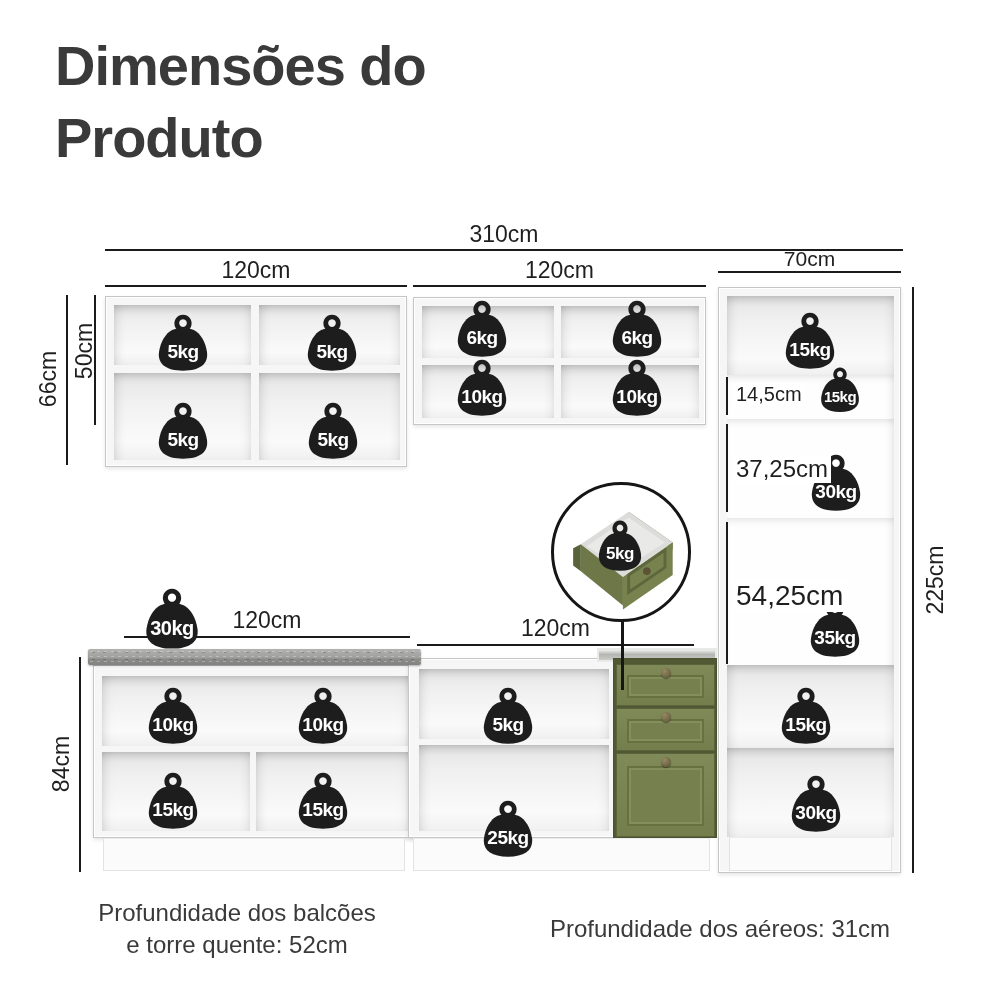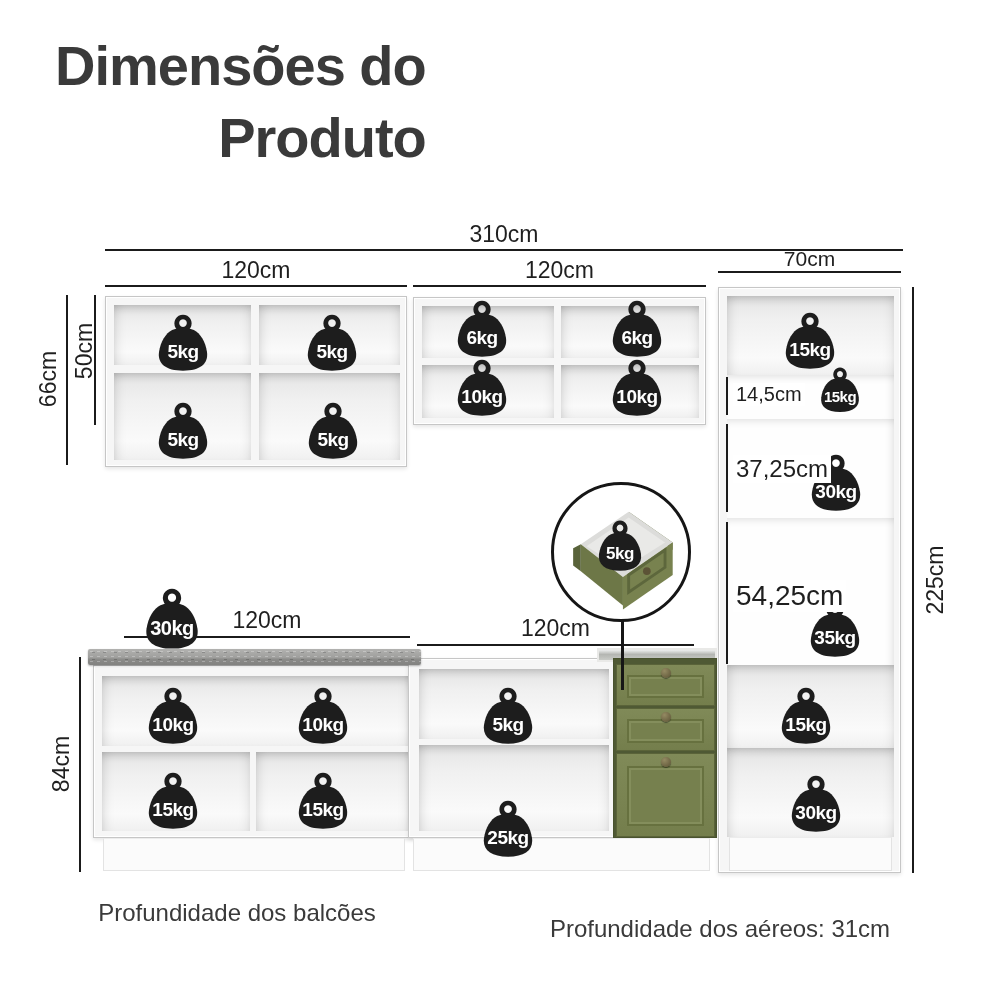--- a/index.html
+++ b/index.html
@@ -1,20 +1,20 @@
 <!DOCTYPE html>
 <html><head>
 <meta charset="utf-8">
 <style>
   * { box-sizing: border-box; margin: 0; padding: 0; }
   html,body { width:1000px; height:1000px; background:#ffffff; font-family:"Liberation Sans", sans-serif; }
   #stage { position:absolute; left:0; top:0; width:1000px; height:1000px; overflow:hidden; background:#fff; }
 
   .title { position:absolute; left:55px; top:30px; font-size:56px; font-weight:700; color:#3a3a3a;
-           line-height:1.28; letter-spacing:-1px;text-align:right; }
+           line-height:1.28; letter-spacing:-1px; }
 
   
   .hline { position:absolute; height:2px; background:#1b1b1b; z-index:6; }
   .vline { position:absolute; width:2px;  background:#1b1b1b; z-index:6; }
   .dimlabel { position:absolute; font-size:23px; color:#1f1f1f; text-align:center; z-index:7; white-space:nowrap; }
   .dimlabel.rot { transform:translate(-50%,-50%) rotate(-90deg); }
   .dimlabel.onwhite { background:#fff; padding:0 3px; text-align:left; }
 
   
   .cab { position:absolute; background:#f6f6f6; border:1px solid #c6c6c6; z-index:1;
@@ -332,16 +332,17 @@
   <div class="weight md" style="left:592px;top:520px;z-index:9">
       <svg viewBox="0 0 100 90" preserveAspectRatio="none">
   <path fill="#1d1d1d" fill-rule="evenodd" d="M50,1 a13.5,13.5 0 1,0 0.001,0 Z M50,8 a6,6 0 1,0 0.001,0 Z"></path>
   <path fill="#1d1d1d" d="M33 25 Q50 17 67 25 C77 30 85 43 87.5 59 C90 77 77 88 50 88 C23 88 10 77 12.5 59 C15 43 23 30 33 25 Z"></path>
 </svg>
     <span class="wlabel">5kg</span>
   </div>
 
   <div class="footnote" style="left:57px;top:897px;width:360px">
     <div>Profundidade dos balcões</div>
+    <div>e torre quente: 52cm</div>
   </div>
   <div class="footnote" style="left:525px;top:913px;width:390px">Profundidade dos aéreos: 31cm</div>
 
 </div>
 
 </body></html>

